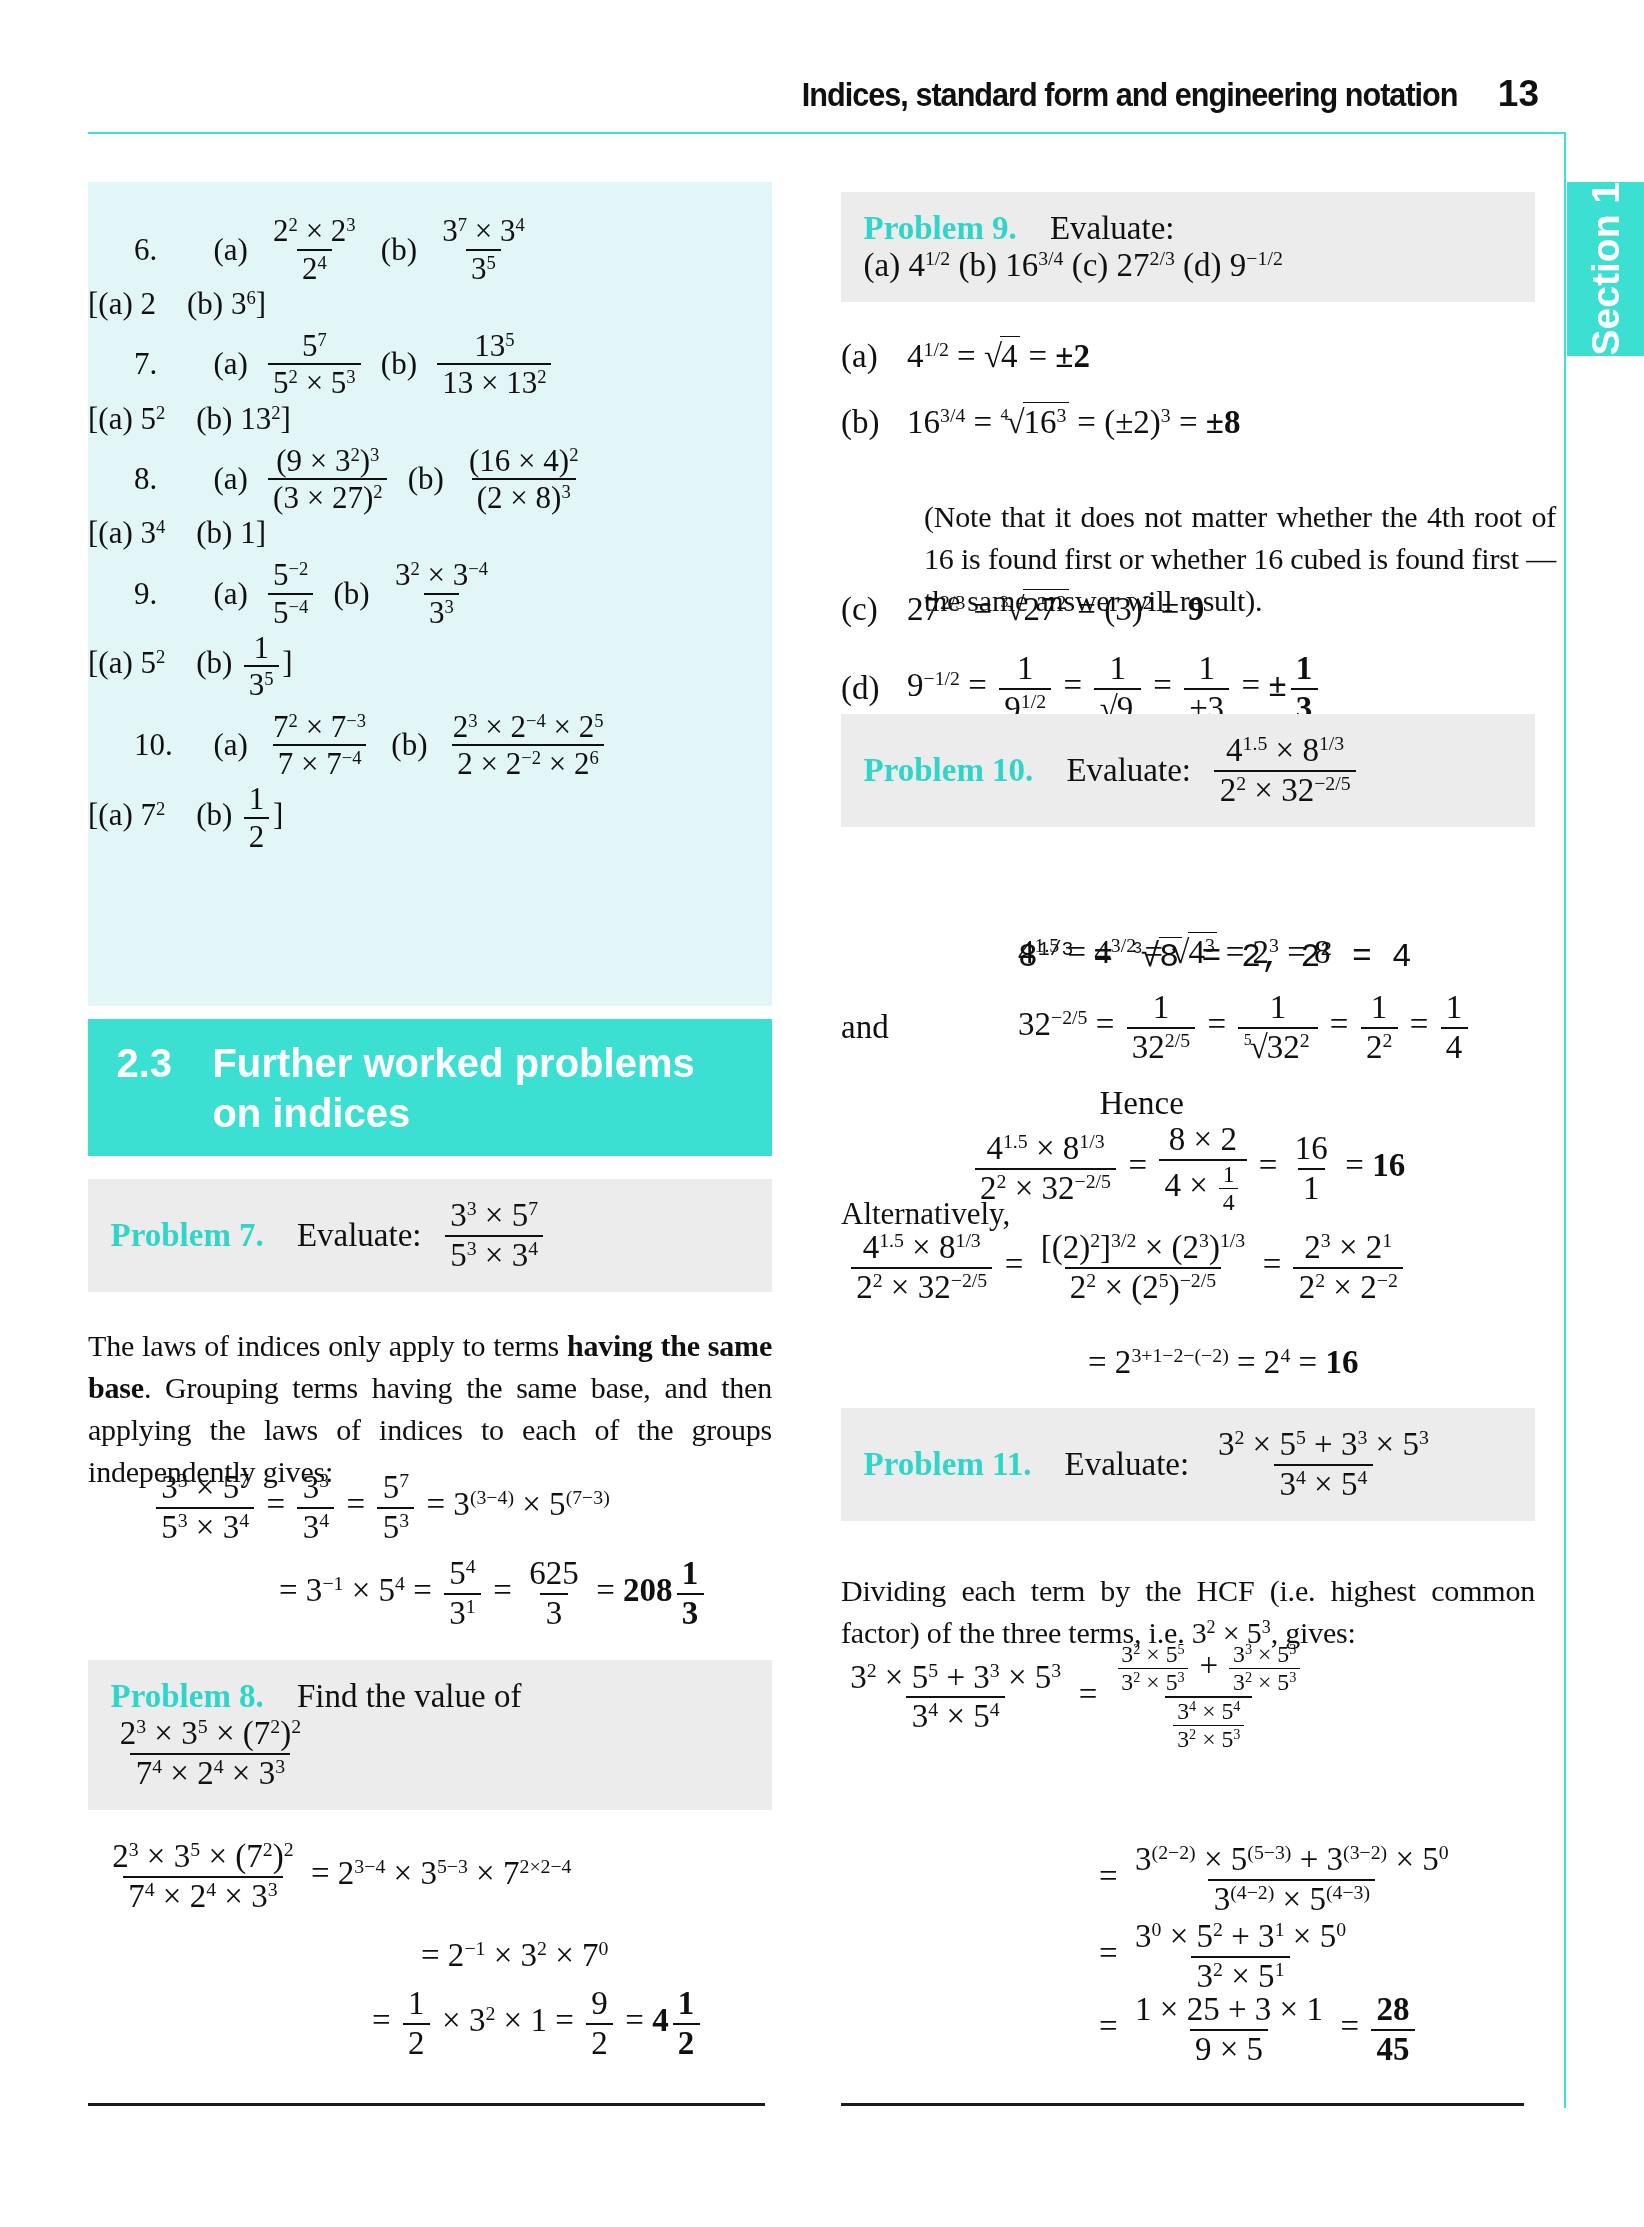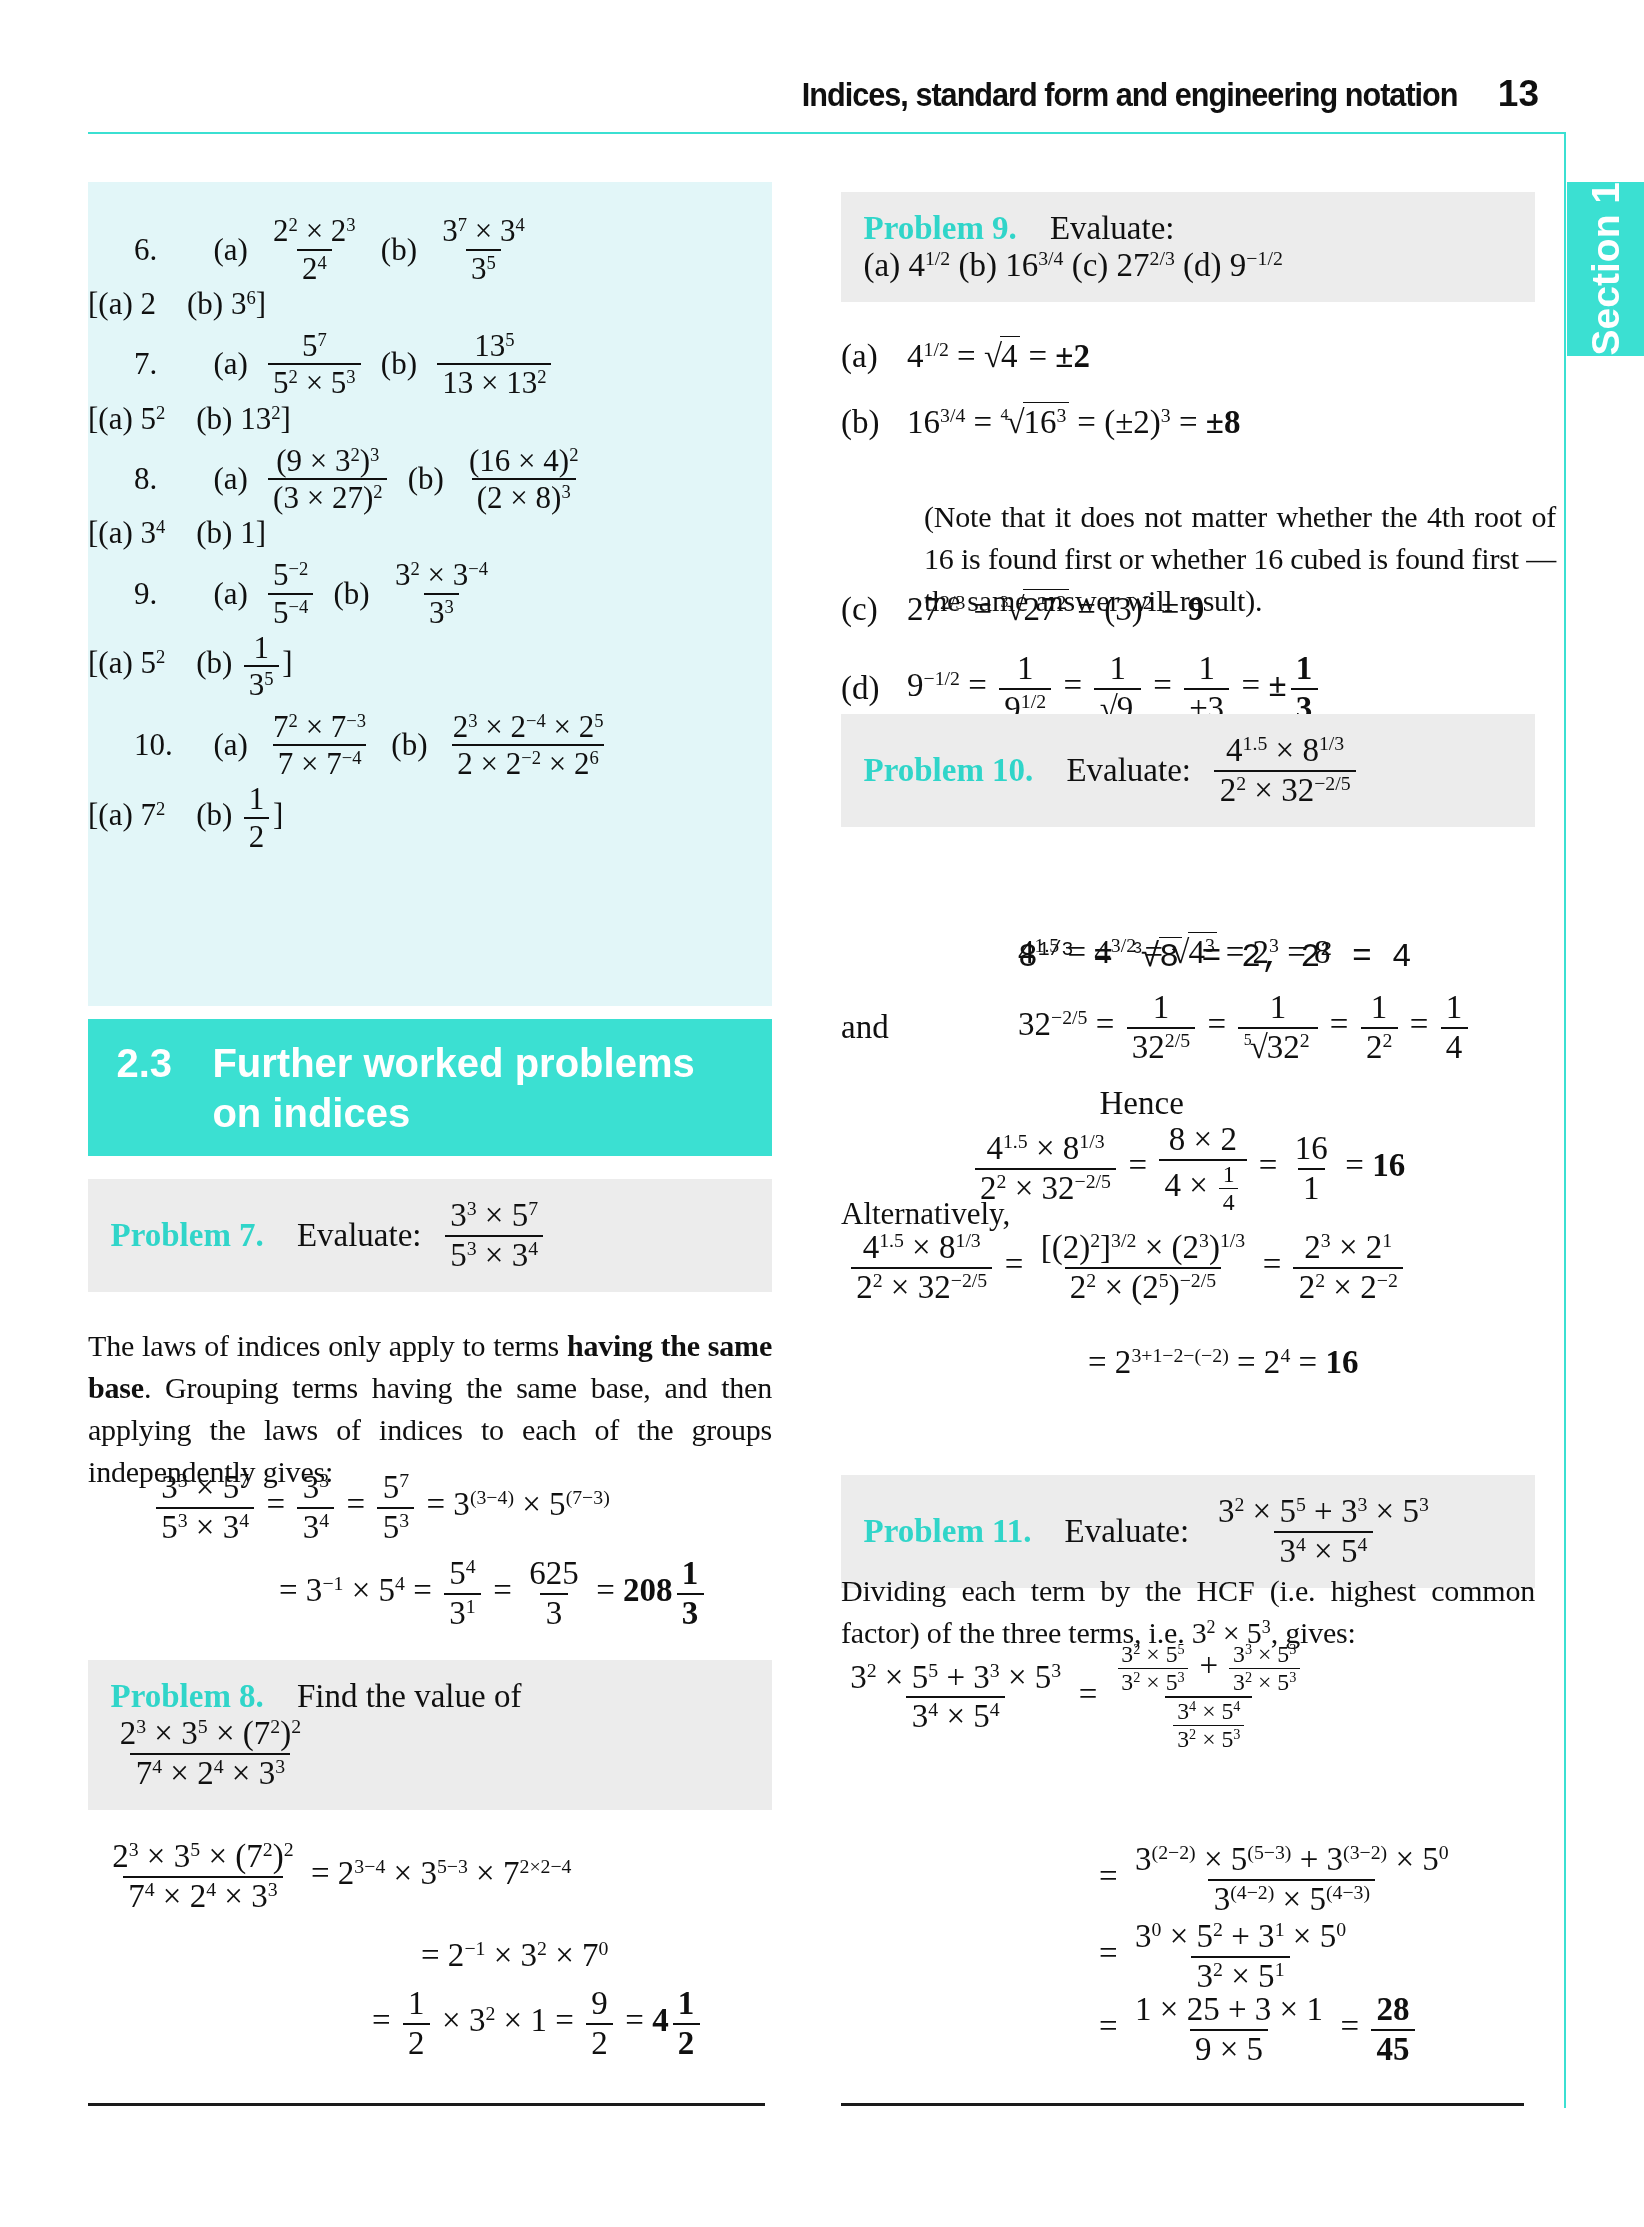--- a/index.html
+++ b/index.html
@@ -34,21 +34,21 @@
   .sec-head{top:1019px;background:var(--accent);color:#fff;font-family:"Liberation Sans", sans-serif;
             font-weight:bold;font-size:40px;line-height:1.25;padding:18.7px 28.4px;display:flex;gap:36px;}
   .sec-num{min-width:60px;}
   
   .pbox{background:var(--problem_bg);padding:18px 22.5px;font-size:33px;margin-top:10px;}
   .pbox-row{display:flex;align-items:center;white-space:nowrap;}
   .plabel{color:var(--accent_text);font-weight:bold;margin-right:33px;}
   .pprompt{margin-right:19.5px;}
   .pexpr-center{text-align:center;margin-top:6px;}
   .pitems{margin-top:12px;}
-  #p7-box{top:1169px;} #p8-box{top:1650px;} #p9-box{top:182px;} #p10-box{top:704px;} #p11-box{top:1465px;}
+  #p7-box{top:1169px;} #p8-box{top:1650px;} #p9-box{top:182px;} #p10-box{top:704px;} #p11-box{top:1398px;}
   
   .para{font-size:30px;line-height:1.4;text-align:justify;letter-spacing:-0.2px;}
   #para7{top:1295px;} #para11{top:1540px;}
   .note{top:466px;margin-left:83px;width:632px;font-size:30px;line-height:1.4;text-align:justify;letter-spacing:-0.2px;}
   .alt-label{top:1196px;font-size:31px;}
   
   .mline{font-size:33px;display:flex;align-items:center;white-space:nowrap;line-height:1.1;}
   .lead{min-width:177px;display:inline-block;}
   .tag{min-width:66px;display:inline-block;}
   #w7-1{top:1469px;padding-left:64px;} #w7-2{top:1555px;padding-left:191px;}

